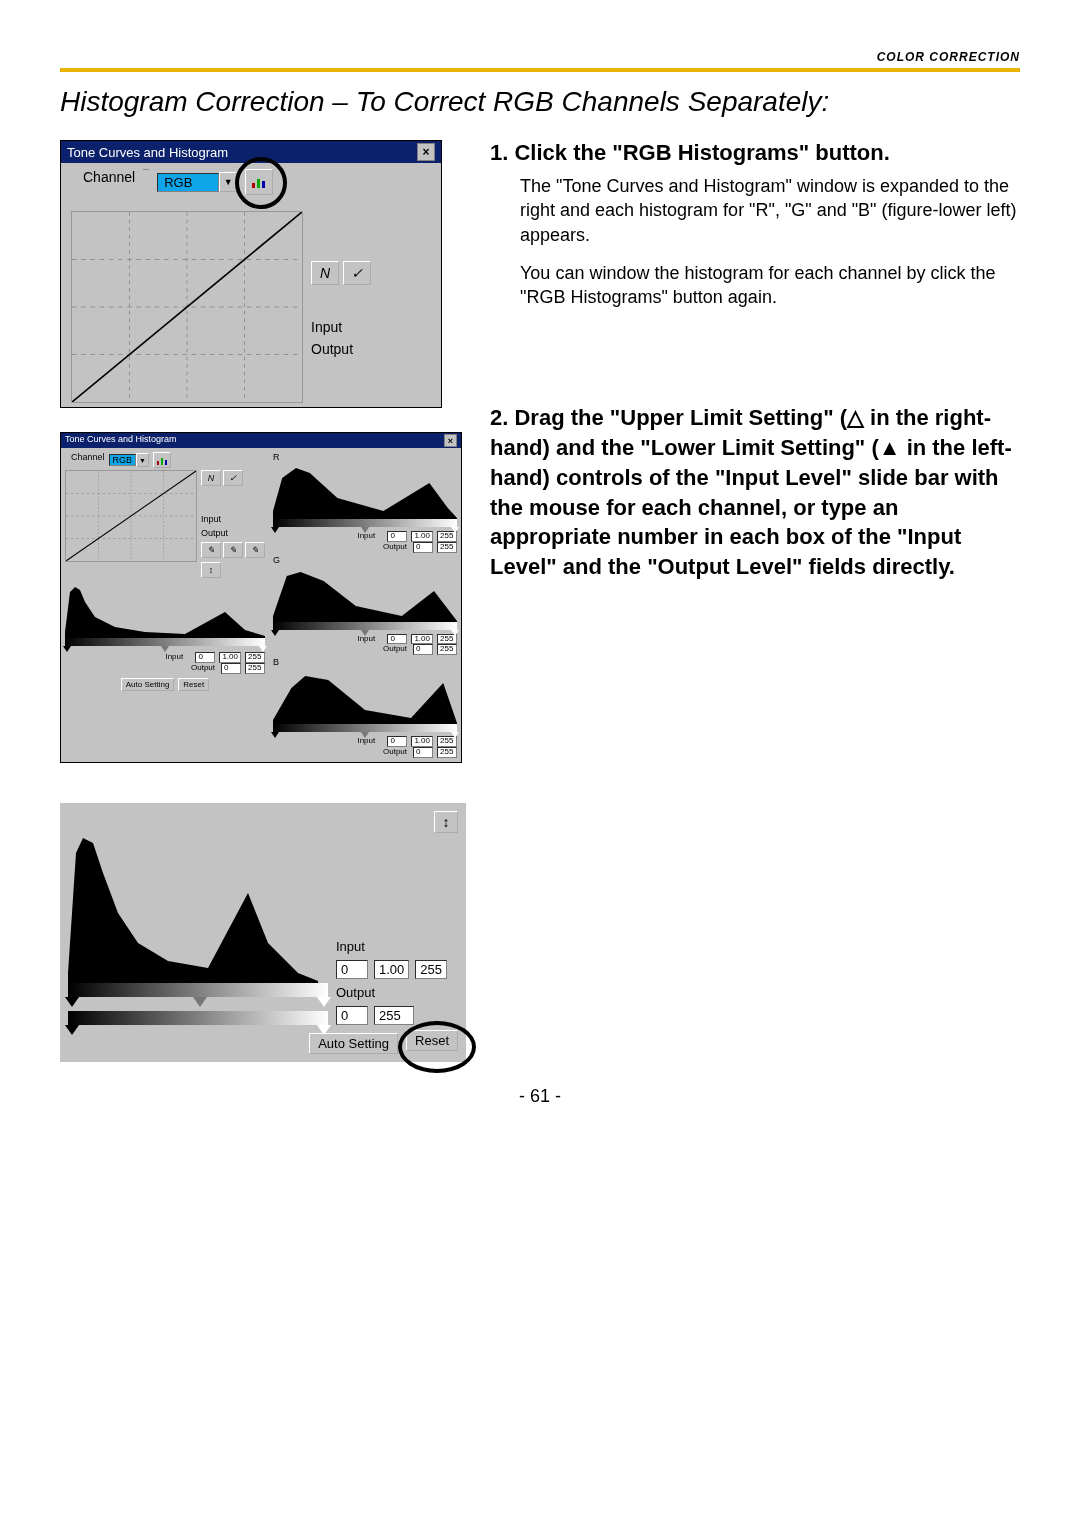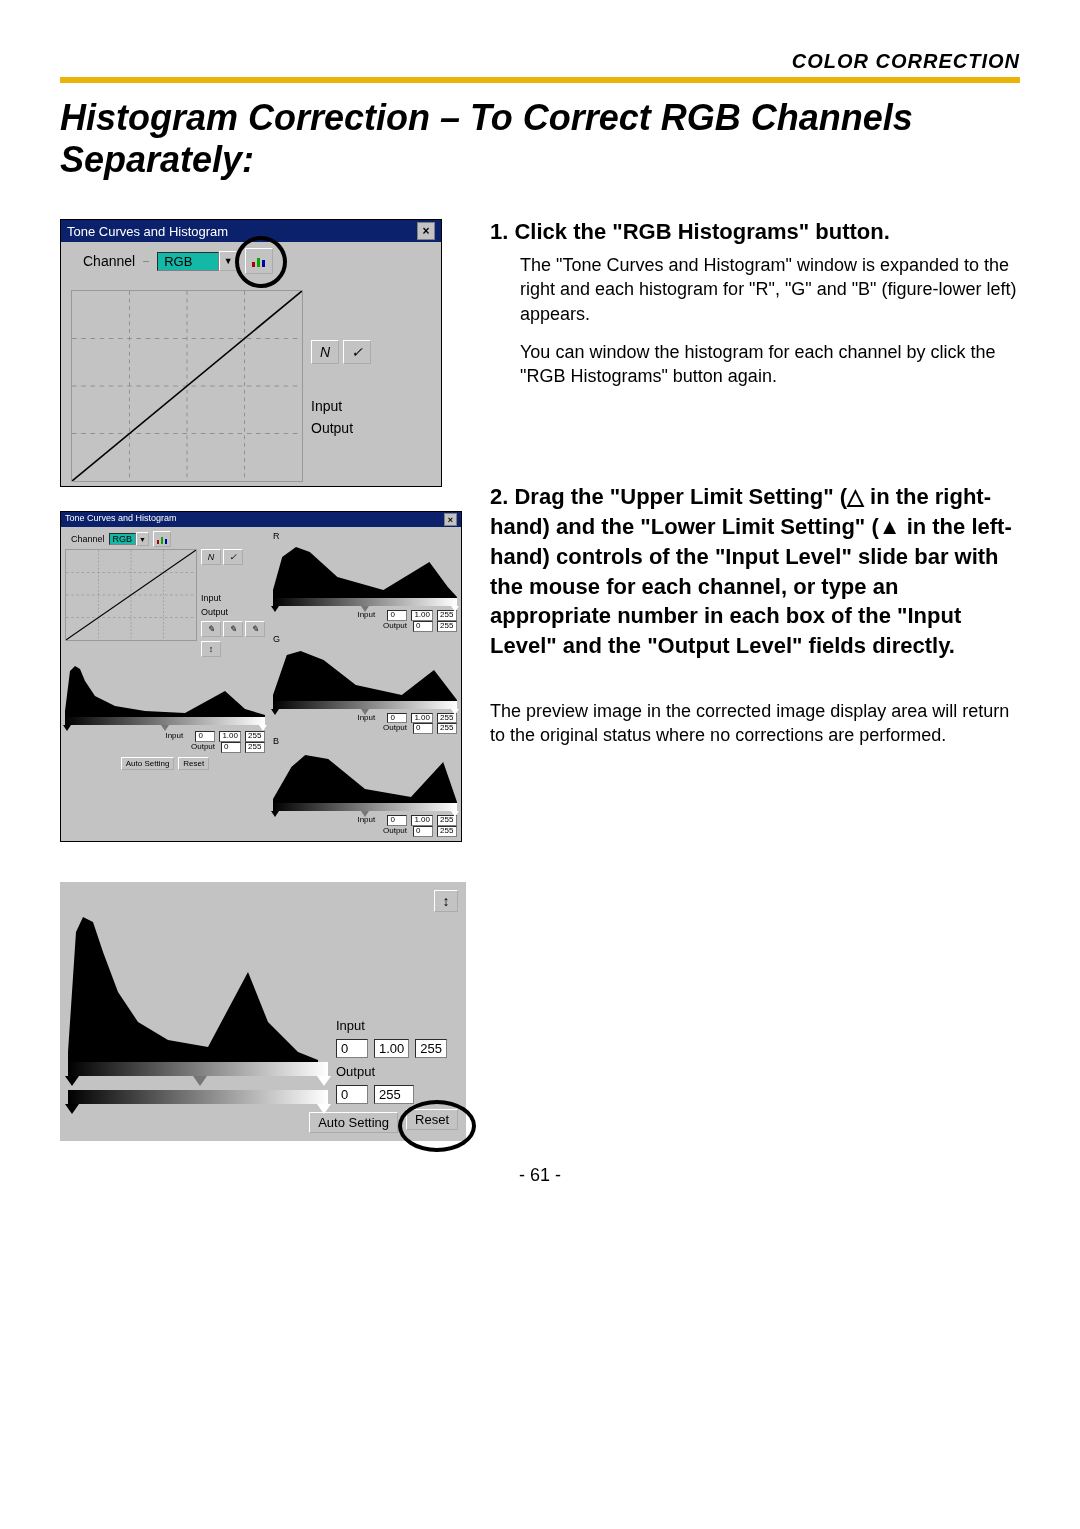--- a/index.html
+++ b/index.html
@@ -8,31 +8,31 @@
     font-family: Arial, Helvetica, sans-serif;
     background: #fff;
     color: #000;
     width: 1080px;
     box-sizing: border-box;
   }
   .header-right {
     text-align: right;
     font-weight: bold;
     font-style: italic;
-    font-size: 20px;
+    font-size: 12px;
     letter-spacing: 1px;
-    border-bottom: 6px solid #eab308;
+    border-bottom: 4px solid #eab308;
     padding-bottom: 4px;
     margin-bottom: 14px;
   }
   .title {
-    font-size: 36px;
-    font-weight: bold;
+    font-size: 28px;
+    font-weight: normal;
     font-style: italic;
-    margin-bottom: 38px;
+    margin-bottom: 22px;
   }
   .content {
     display: flex;
     gap: 30px;
   }
   .left-col {
     width: 400px;
     flex-shrink: 0;
   }
   .right-col {
@@ -81,22 +81,22 @@
     border:1px solid #808080;
     font-weight:bold;
     font-size:12px;
   }
   .fig1-body {
     padding:10px 10px 4px 10px;
     display:flex;
     gap:8px;
     align-items:flex-start;
   }
-  .chan-row{display:flex;align-items:center;gap:8px;margin-bottom:6px;padding-left:14px;}
-  .win-input{background:#14b8a6;border:1px inset #808080;padding:1px 6px;font-size:13px;display:inline-block;}
+  .chan-row{display:flex;gap:8px;margin-bottom:6px;padding-left:14px;}
+  .win-input{background:#0ea5e9;border:1px inset #808080;padding:1px 6px;font-size:13px;display:inline-block;}
   .drop{display:inline-flex;align-items:center;}
   .drop-btn{width:16px;height:18px;background:#c3c3c3;border:1px outset #fff;display:flex;align-items:center;justify-content:center;font-size:9px;}
   .rgbbtn{width:26px;height:24px;background:#c3c3c3;border:1px outset #fff;display:flex;align-items:center;justify-content:center;}
   .circle-hl{position:absolute;border:4px solid #000;border-radius:50%;pointer-events:none;}
   .curve-area{width:230px;height:190px;background:#c3c3c3;position:relative;border:1px solid #999;}
   .curve-area svg{width:100%;height:100%;}
   .curve-side{display:flex;flex-direction:column;gap:6px;padding-top:50px;}
   .toolbtn{width:26px;height:22px;background:#c3c3c3;border:1px outset #fff;display:flex;align-items:center;justify-content:center;font-style:italic;font-size:14px;}
 
   
@@ -405,17 +405,16 @@
     <div class="step-heading">1. Click the "RGB Histograms" button.</div>
     <div class="body-text">The "Tone Curves and Histogram" window is expanded to the right and each histogram for "R", "G" and "B" (figure-lower left) appears.</div>
     <div class="body-text">You can window the histogram for each channel by click the "RGB Histograms" button again.</div>
 
     <div style="height:80px;"></div>
 
     <div class="step-heading" style="line-height:1.35;">2. Drag the "Upper Limit Setting" (△ in the right-hand) and the "Lower Limit Setting" (▲ in the left-hand) controls of the "Input Level" slide bar with the mouse for each channel, or type an appropriate number in each box of the "Input Level" and the "Output Level" fields directly.</div>
 
     <div style="height:30px;"></div>
 
-    <div class="body-text" style="margin-left:0;">The preview image in the corrected image display area will return to the original status where no corrections are performed.</div>
   </div>
 </div>
 
 <div class="pagenum">- 61 -</div>
 
 </body></html>

